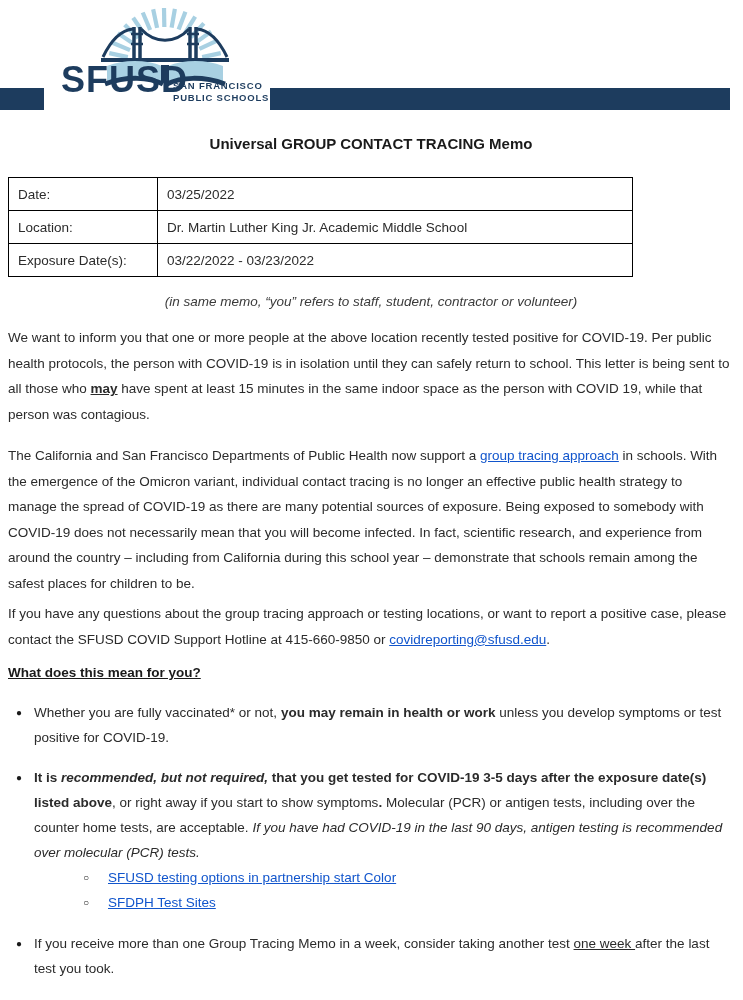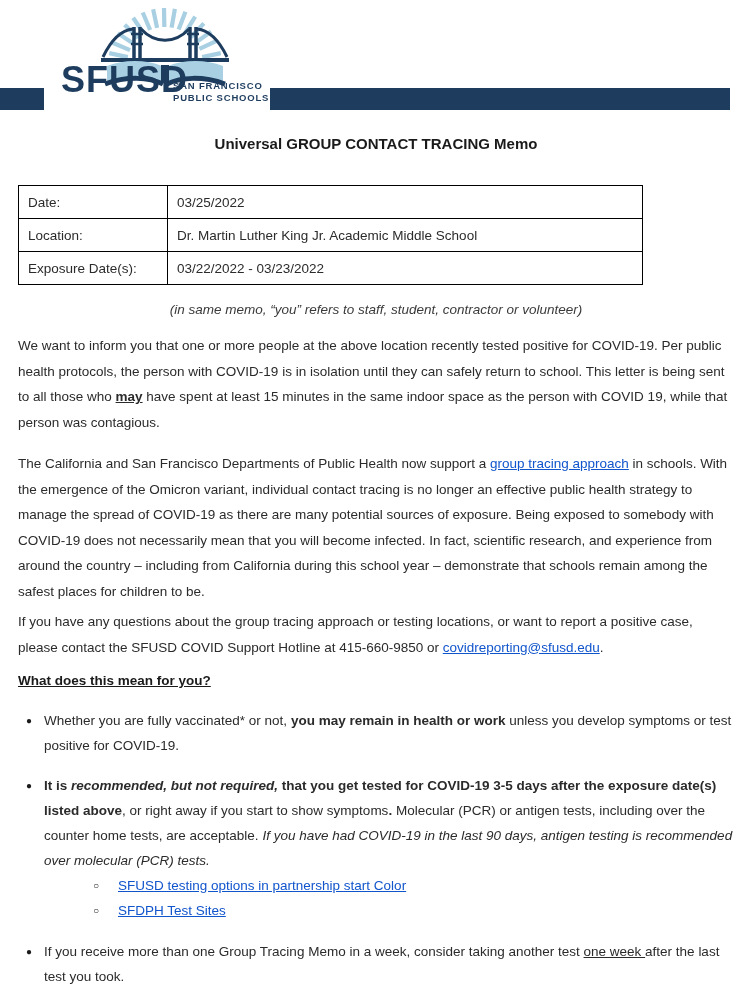--- a/index.html
+++ b/index.html
@@ -15,23 +15,23 @@
   .logo-art{position:absolute;left:65px;top:3px;width:200px;height:85px;}
   .logo-word{
     position:absolute;left:61px;top:64px;font-size:36px;font-weight:800;
     color:#1d3c5e;letter-spacing:1px;line-height:31px;
   }
   .logo-tagline{
     position:absolute;left:173px;top:80px;font-size:9.5px;font-weight:700;
     color:#1d3c5e;letter-spacing:0.8px;line-height:11.5px;
   }
   
-  .content{padding:0 9px 0 18px;}
+  .content{padding:0 9px 0 8px;}
   .title{margin-top:23px;text-align:center;font-size:15px;font-weight:700;color:#1a1a1a;line-height:22px;}
-  table.info-table{margin-top:30px;border-collapse:collapse;width:625px;}
+  table.info-table{margin-top:22px;border-collapse:collapse;width:625px;}
   table.info-table td{
     border:1px solid #000;font-size:13.5px;padding:5px 9px;height:22px;
     vertical-align:middle;color:#2b2b2b;
   }
   td.label-cell{width:130px;}
   .note{margin-top:13px;text-align:center;font-style:italic;font-size:13.5px;color:#3a3a3a;line-height:24px;}
   .para{margin:0;font-size:13.5px;line-height:25.5px;}
   .p1{margin-top:11px;}
   .p2{margin-top:16px;}
   .p3{margin-top:5px;}

